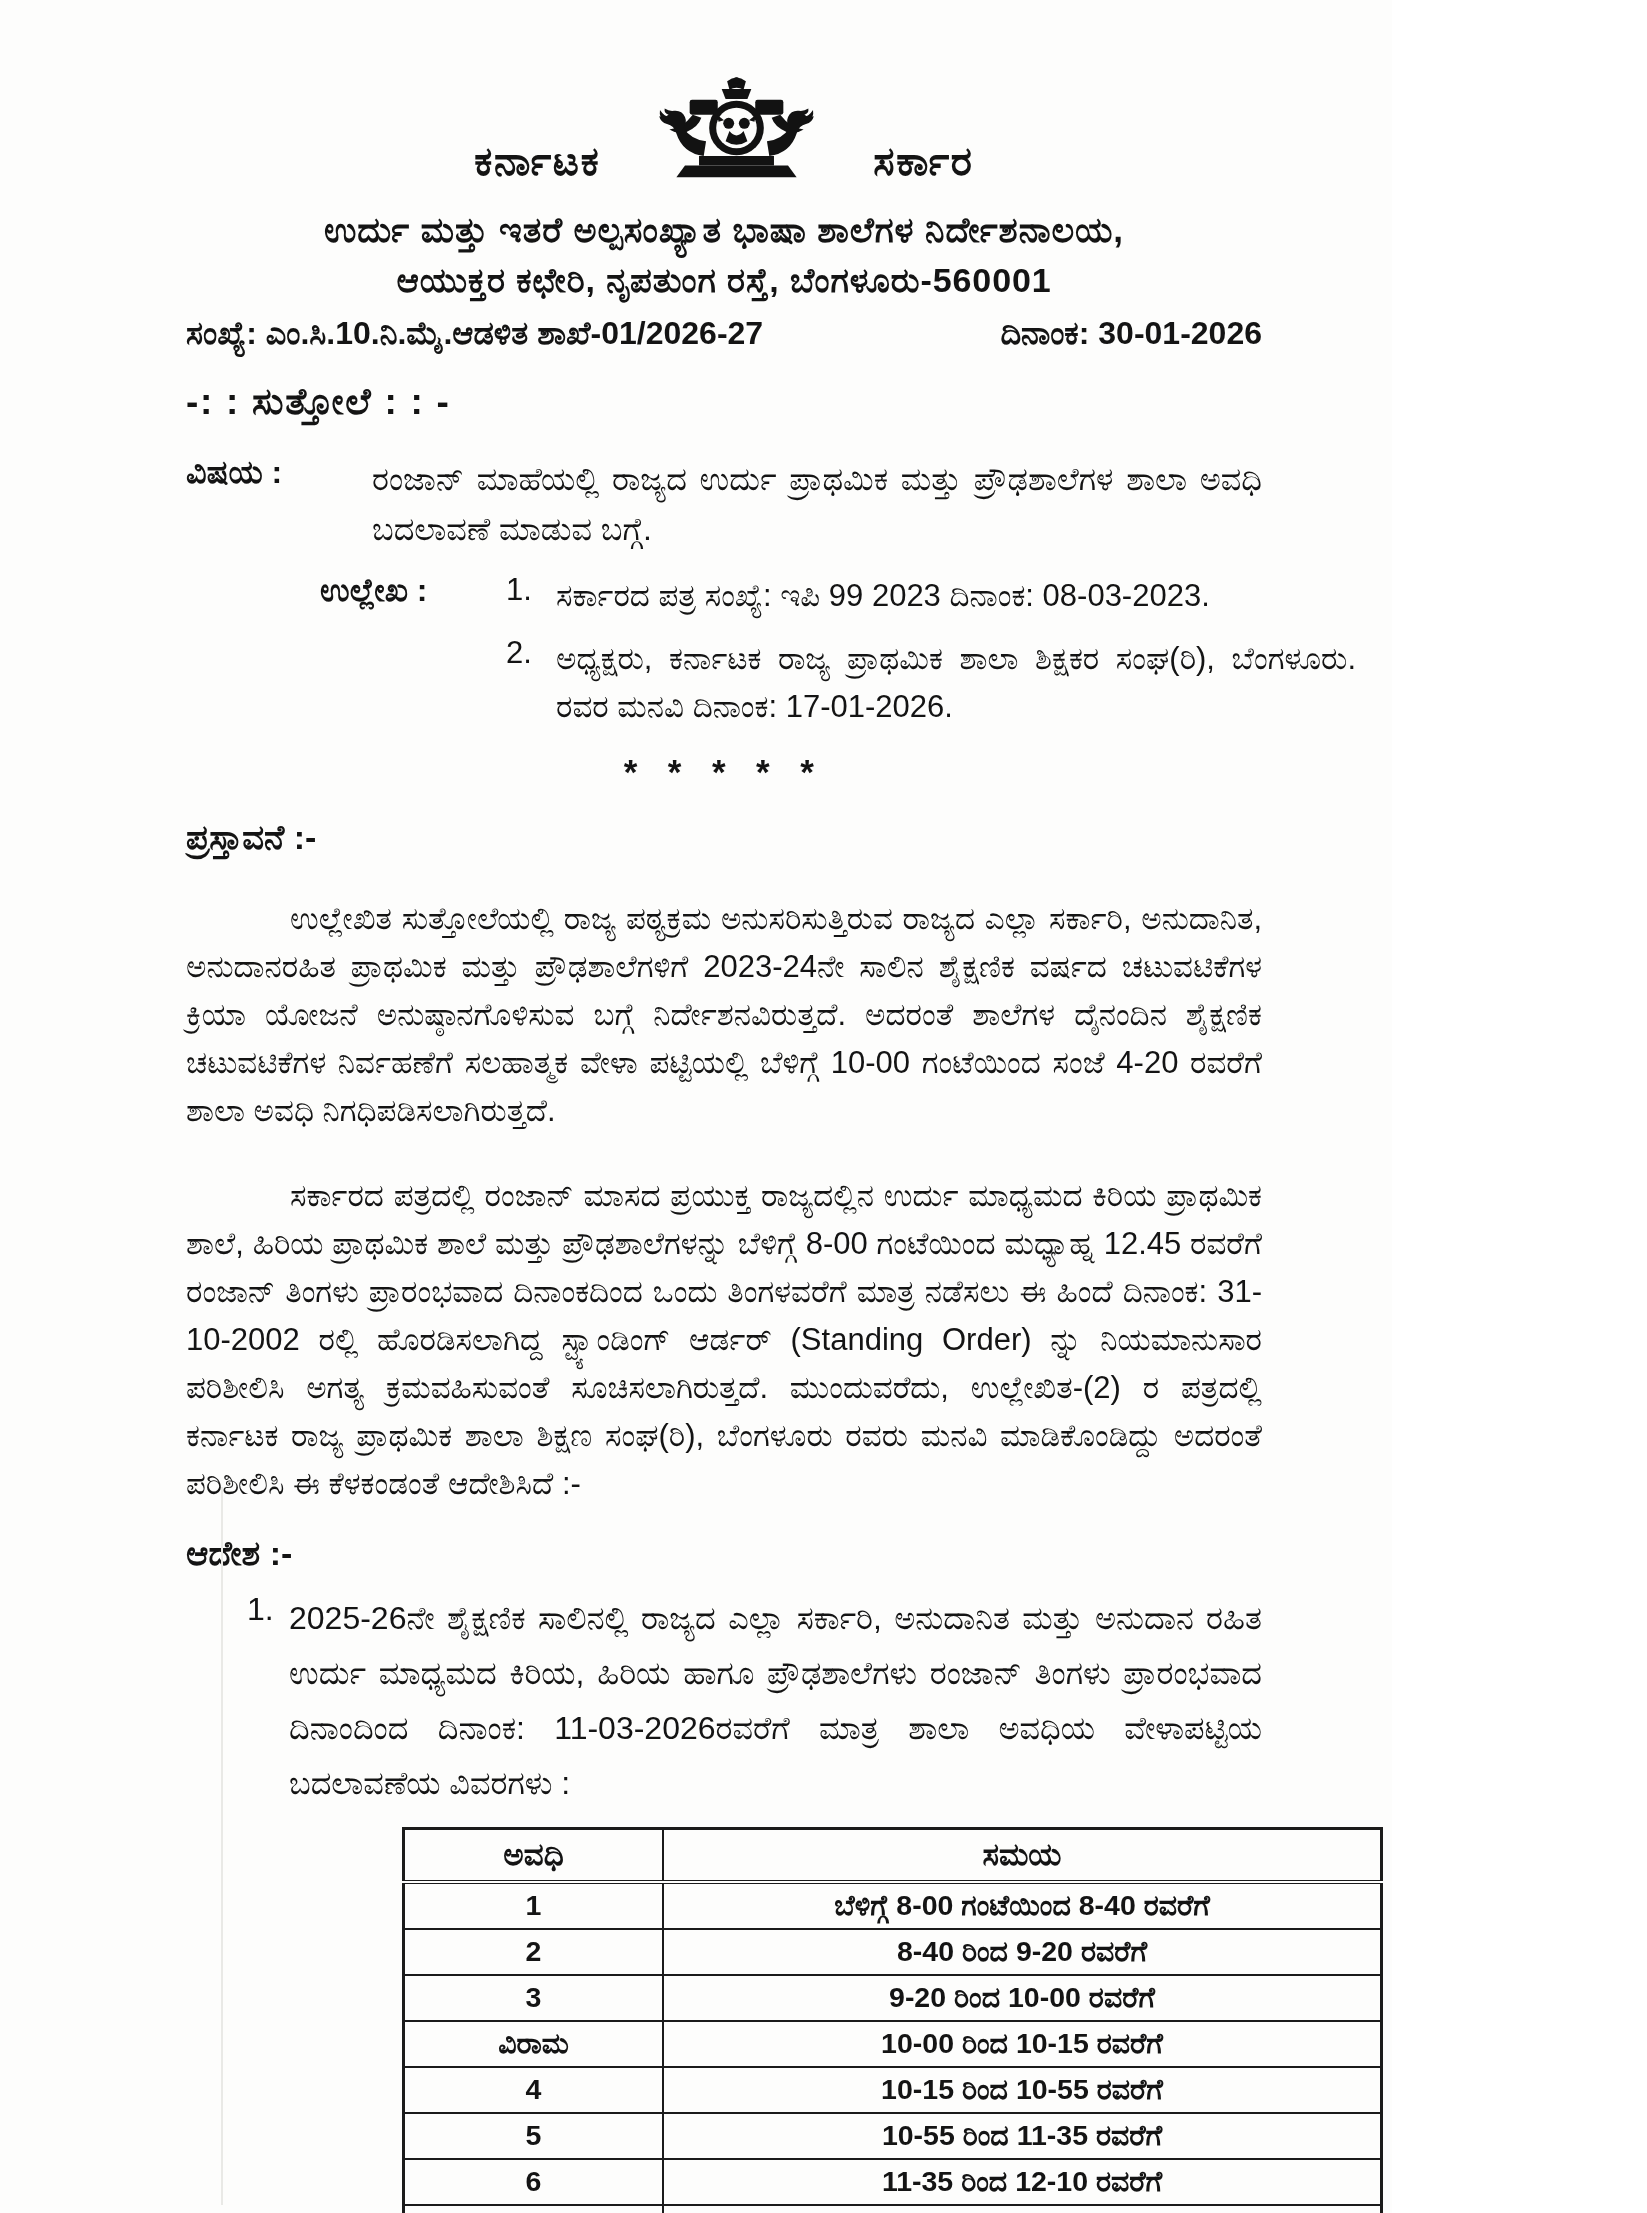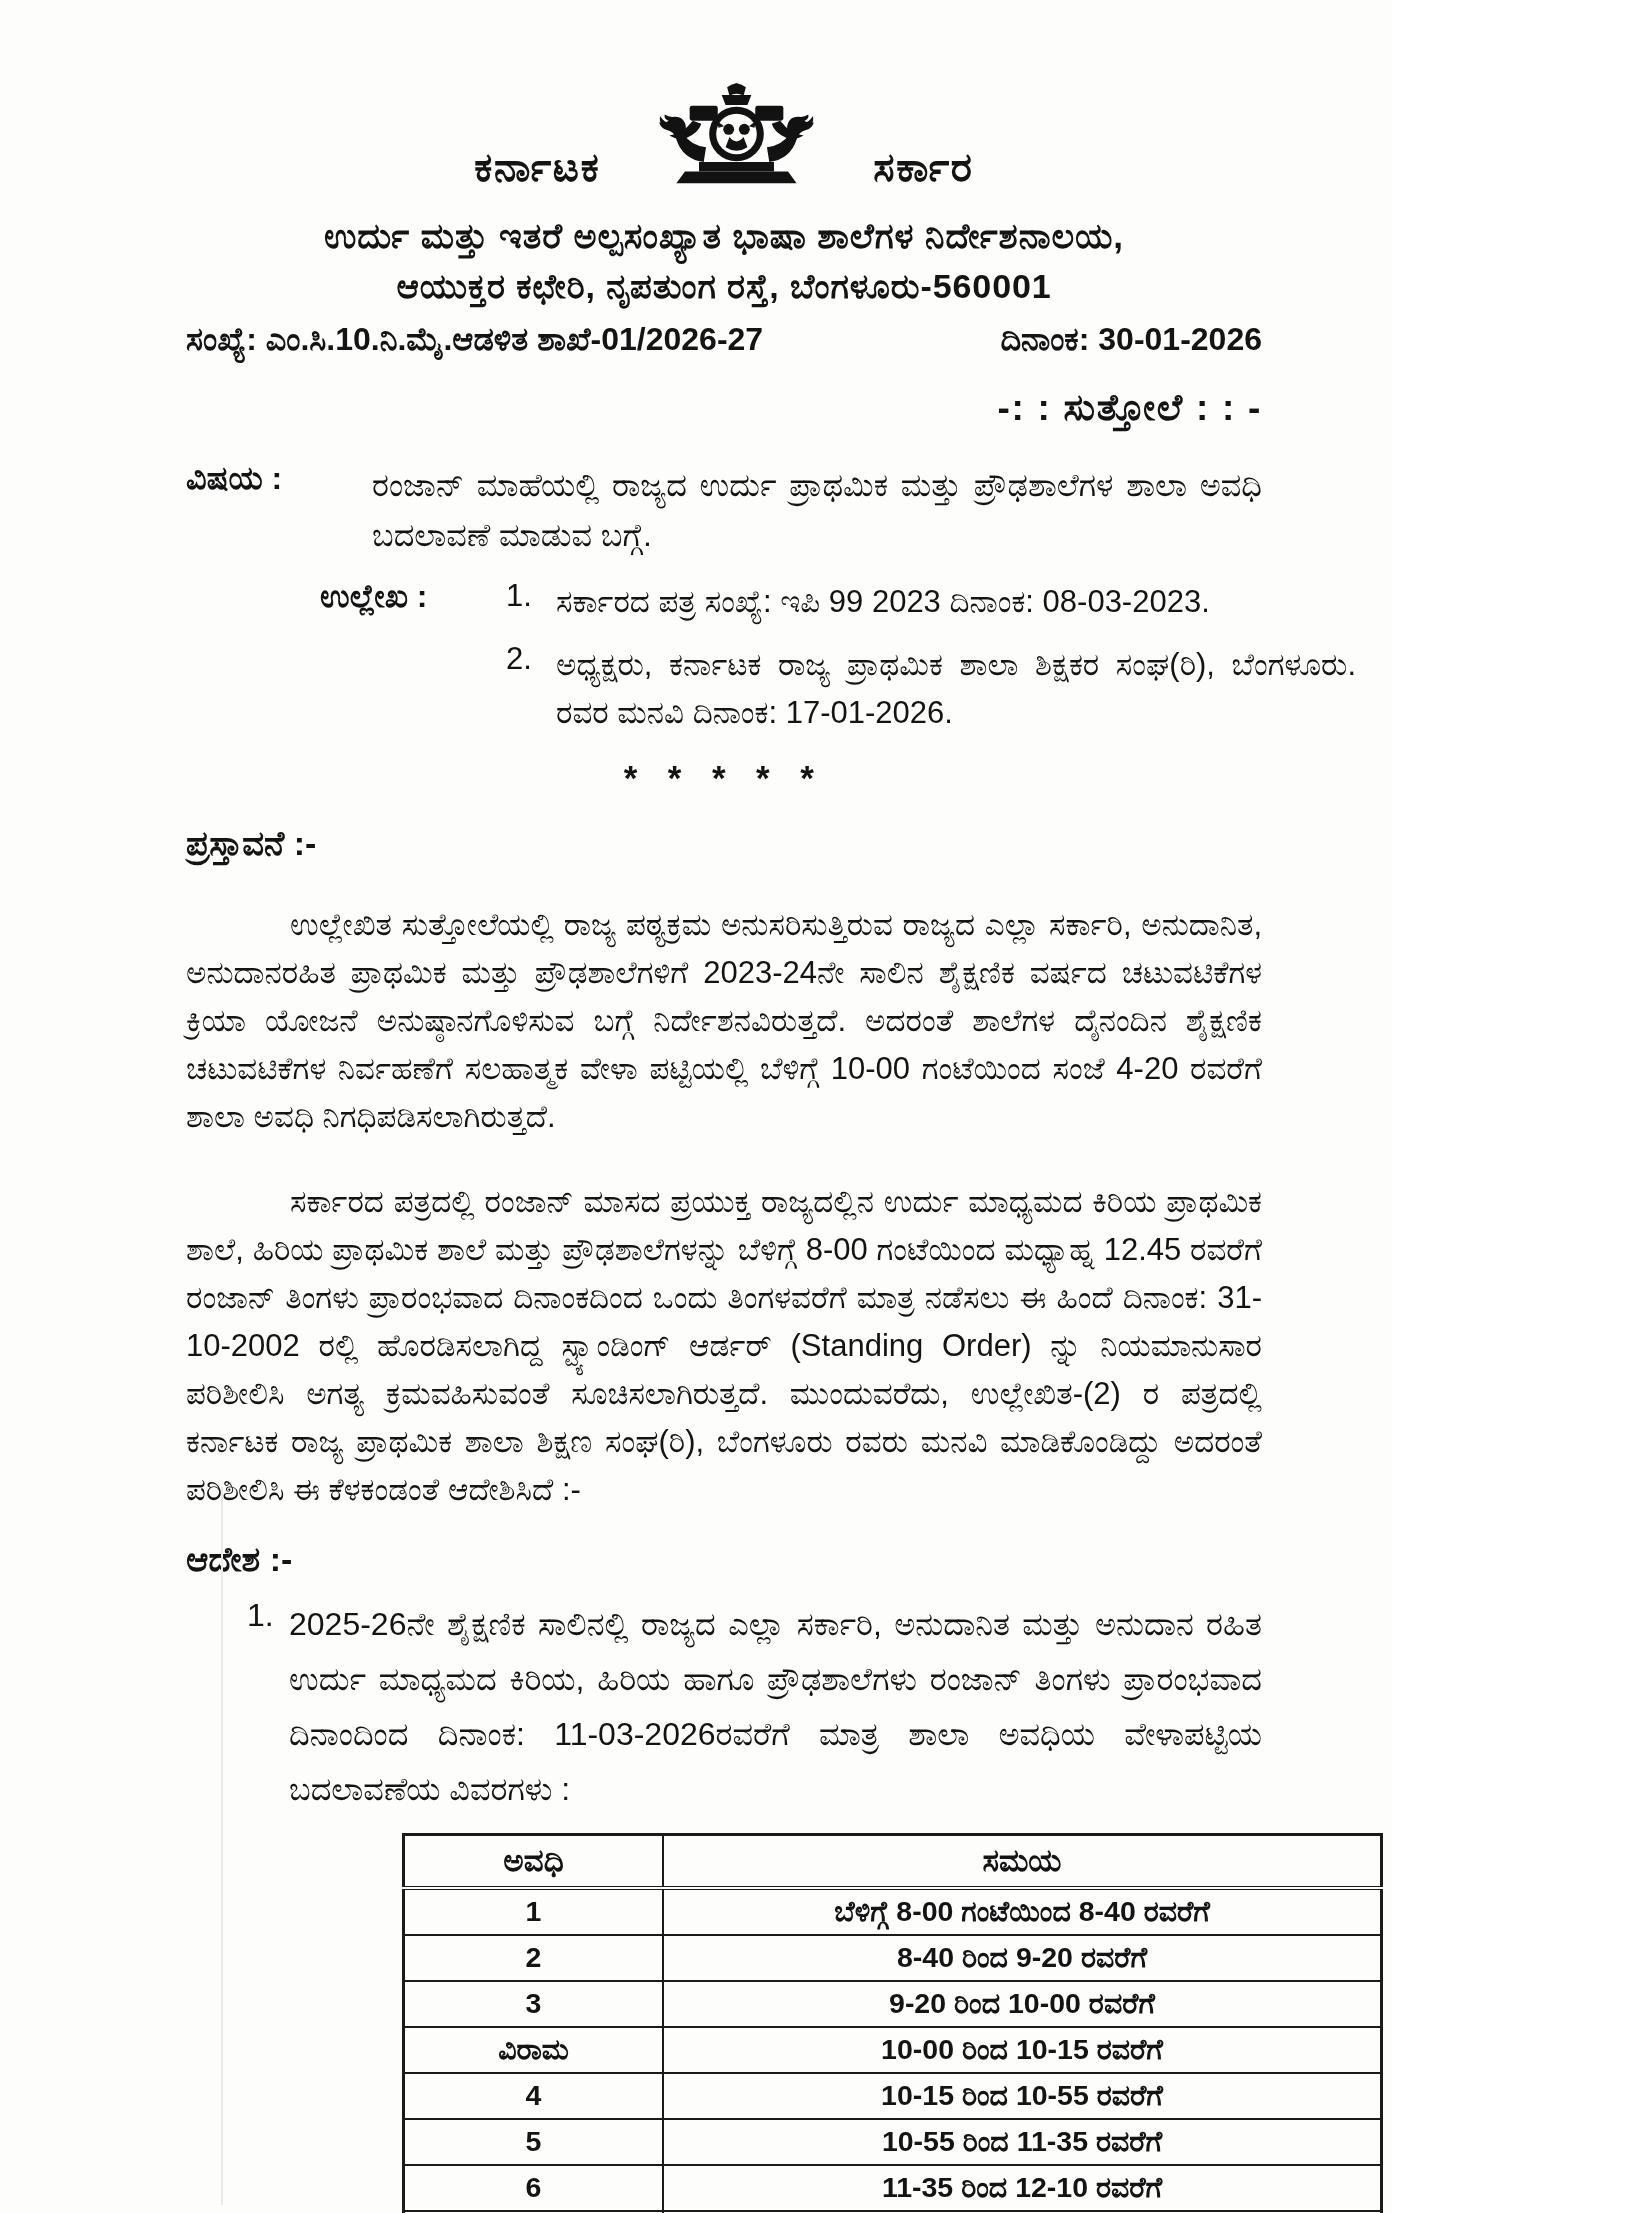--- a/index.html
+++ b/index.html
@@ -4,42 +4,42 @@
 <style>
   html,body{margin:0;padding:0;background:#ffffff;}
   .page{
     position:relative;
     width:1392px;height:2214px;
     background:#fdfdfc;
     font-family:"Liberation Sans","DejaVu Sans",sans-serif;
     color:#141414;
     overflow:hidden;
     box-sizing:border-box;
-    padding:8px 130px 0 186px;
+    padding:2px 130px 0 186px;
   }
   
   .page::after{
     content:"";position:absolute;left:221px;top:1487px;width:1.7px;height:718px;
     background:#e9e9e6;
   }
   .govt-line{
     margin-top:74px;
     display:flex;justify-content:center;align-items:flex-end;gap:35px;
   }
   .govt-text{font-size:40px;font-weight:bold;letter-spacing:1.7px;padding-bottom:8.6px;}
   .emblem{display:inline-block;line-height:0;}
   .center-line{ text-align:center;font-weight:bold; }
   .dept-line{font-size:35px;margin-top:16px;letter-spacing:0.9px;}
   .office-line{font-size:34px;margin-top:10.4px;letter-spacing:0.9px;}
   .ref-line{
     display:flex;justify-content:space-between;align-items:baseline;
     margin-top:14px;font-weight:bold;font-size:32px;
   }
   .doc-title{
-    text-align:right;font-weight:bold;font-size:37px;
+    text-align:left;font-weight:bold;font-size:37px;
     margin-top:29px;letter-spacing:1.7px;
   }
   .subject-row{display:flex;margin-top:31px;}
   .subject-label{flex:0 0 186px;font-weight:bold;font-size:32px;}
   .subject-text{width:917px;font-size:32px;line-height:50px;text-align:justify;font-weight:500;}
   .ref-row{display:flex;margin-top:17.3px;}
   .ref-label{flex:0 0 186px;margin-left:134px;font-weight:bold;font-size:32px;}
   .ref-items{flex:1;}
   .ref-item{display:flex;margin-bottom:15.6px;}
   .ref-num{flex:0 0 50px;font-size:31px;font-weight:500;}

